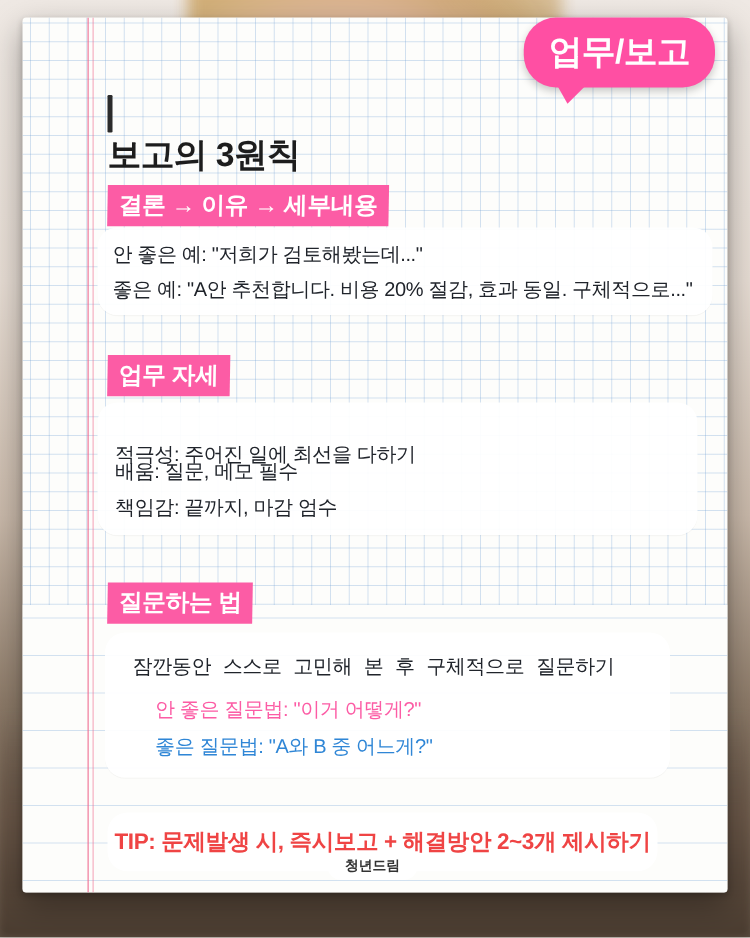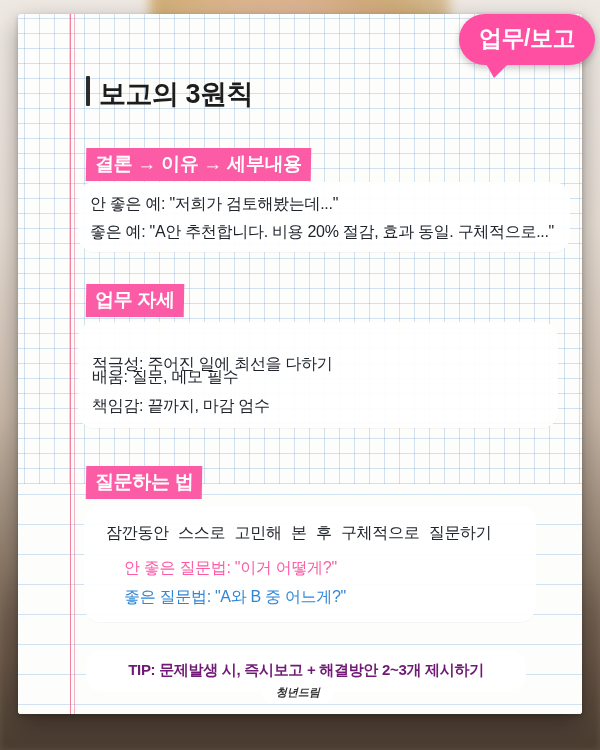--- a/index.html
+++ b/index.html
@@ -113,20 +113,21 @@
     inset: 0;
     padding: 0;
   }
 
   .title-row {
     position: absolute;
     left: 68px;
     top: 62px;
     display: flex;
     align-items: flex-start;
+    flex-direction: column;
   }
   .title-bar {
     width: 4px;
     height: 30px;
     background: #2b2b2b;
     margin-right: 9px;
     border-radius: 1px;
   }
   .title-text {
     font-size: 27px;
@@ -161,25 +162,25 @@
     letter-spacing: -.3px;
     white-space: nowrap;
   }
   .line.big { font-size: 16px; }
   .pink-text { color: #fc5ca5; }
   .blue-text { color: #2f86d6; }
 
   
   #tag {
     position: absolute;
-    right: 5px;
+    right: 28px;
     top: 14px;
     background: #ff4fa3;
     color: #fff;
-    font-size: 23px;
+    font-size: 27px;
     font-weight: 700;
     padding: 9px 20px 11px 20px;
     border-radius: 26px;
     box-shadow: 0 3px 7px rgba(0,0,0,.22);
     letter-spacing: -.5px;
     text-align: right;
   }
   #tag::after {
     content: "";
     position: absolute;
@@ -197,34 +198,33 @@
     position: absolute;
     left: 68px;
     top: 636px;
     width: 440px;
     background: rgba(255,255,255,.95);
     border-radius: 16px;
     padding: 11px 0 12px 0;
     text-align: center;
   }
   #tip .line {
-    font-size: 15px;
-    color: #701a75;
+    font-size: 18px;
+    color: #ef4444;
     font-weight: 700;
   }
 
   
   #footer {
     position: absolute;
     left: 0;
     right: 4px;
     bottom: 10px;
     display: flex;
     justify-content: center;
-    font-style: italic;
   }
   #footer .pill {
     background: rgba(255,255,255,.9);
     color: #333;
     font-size: 11px;
     font-weight: 700;
     padding: 4px 14px;
     border-radius: 11px;
     letter-spacing: 0;
   }

